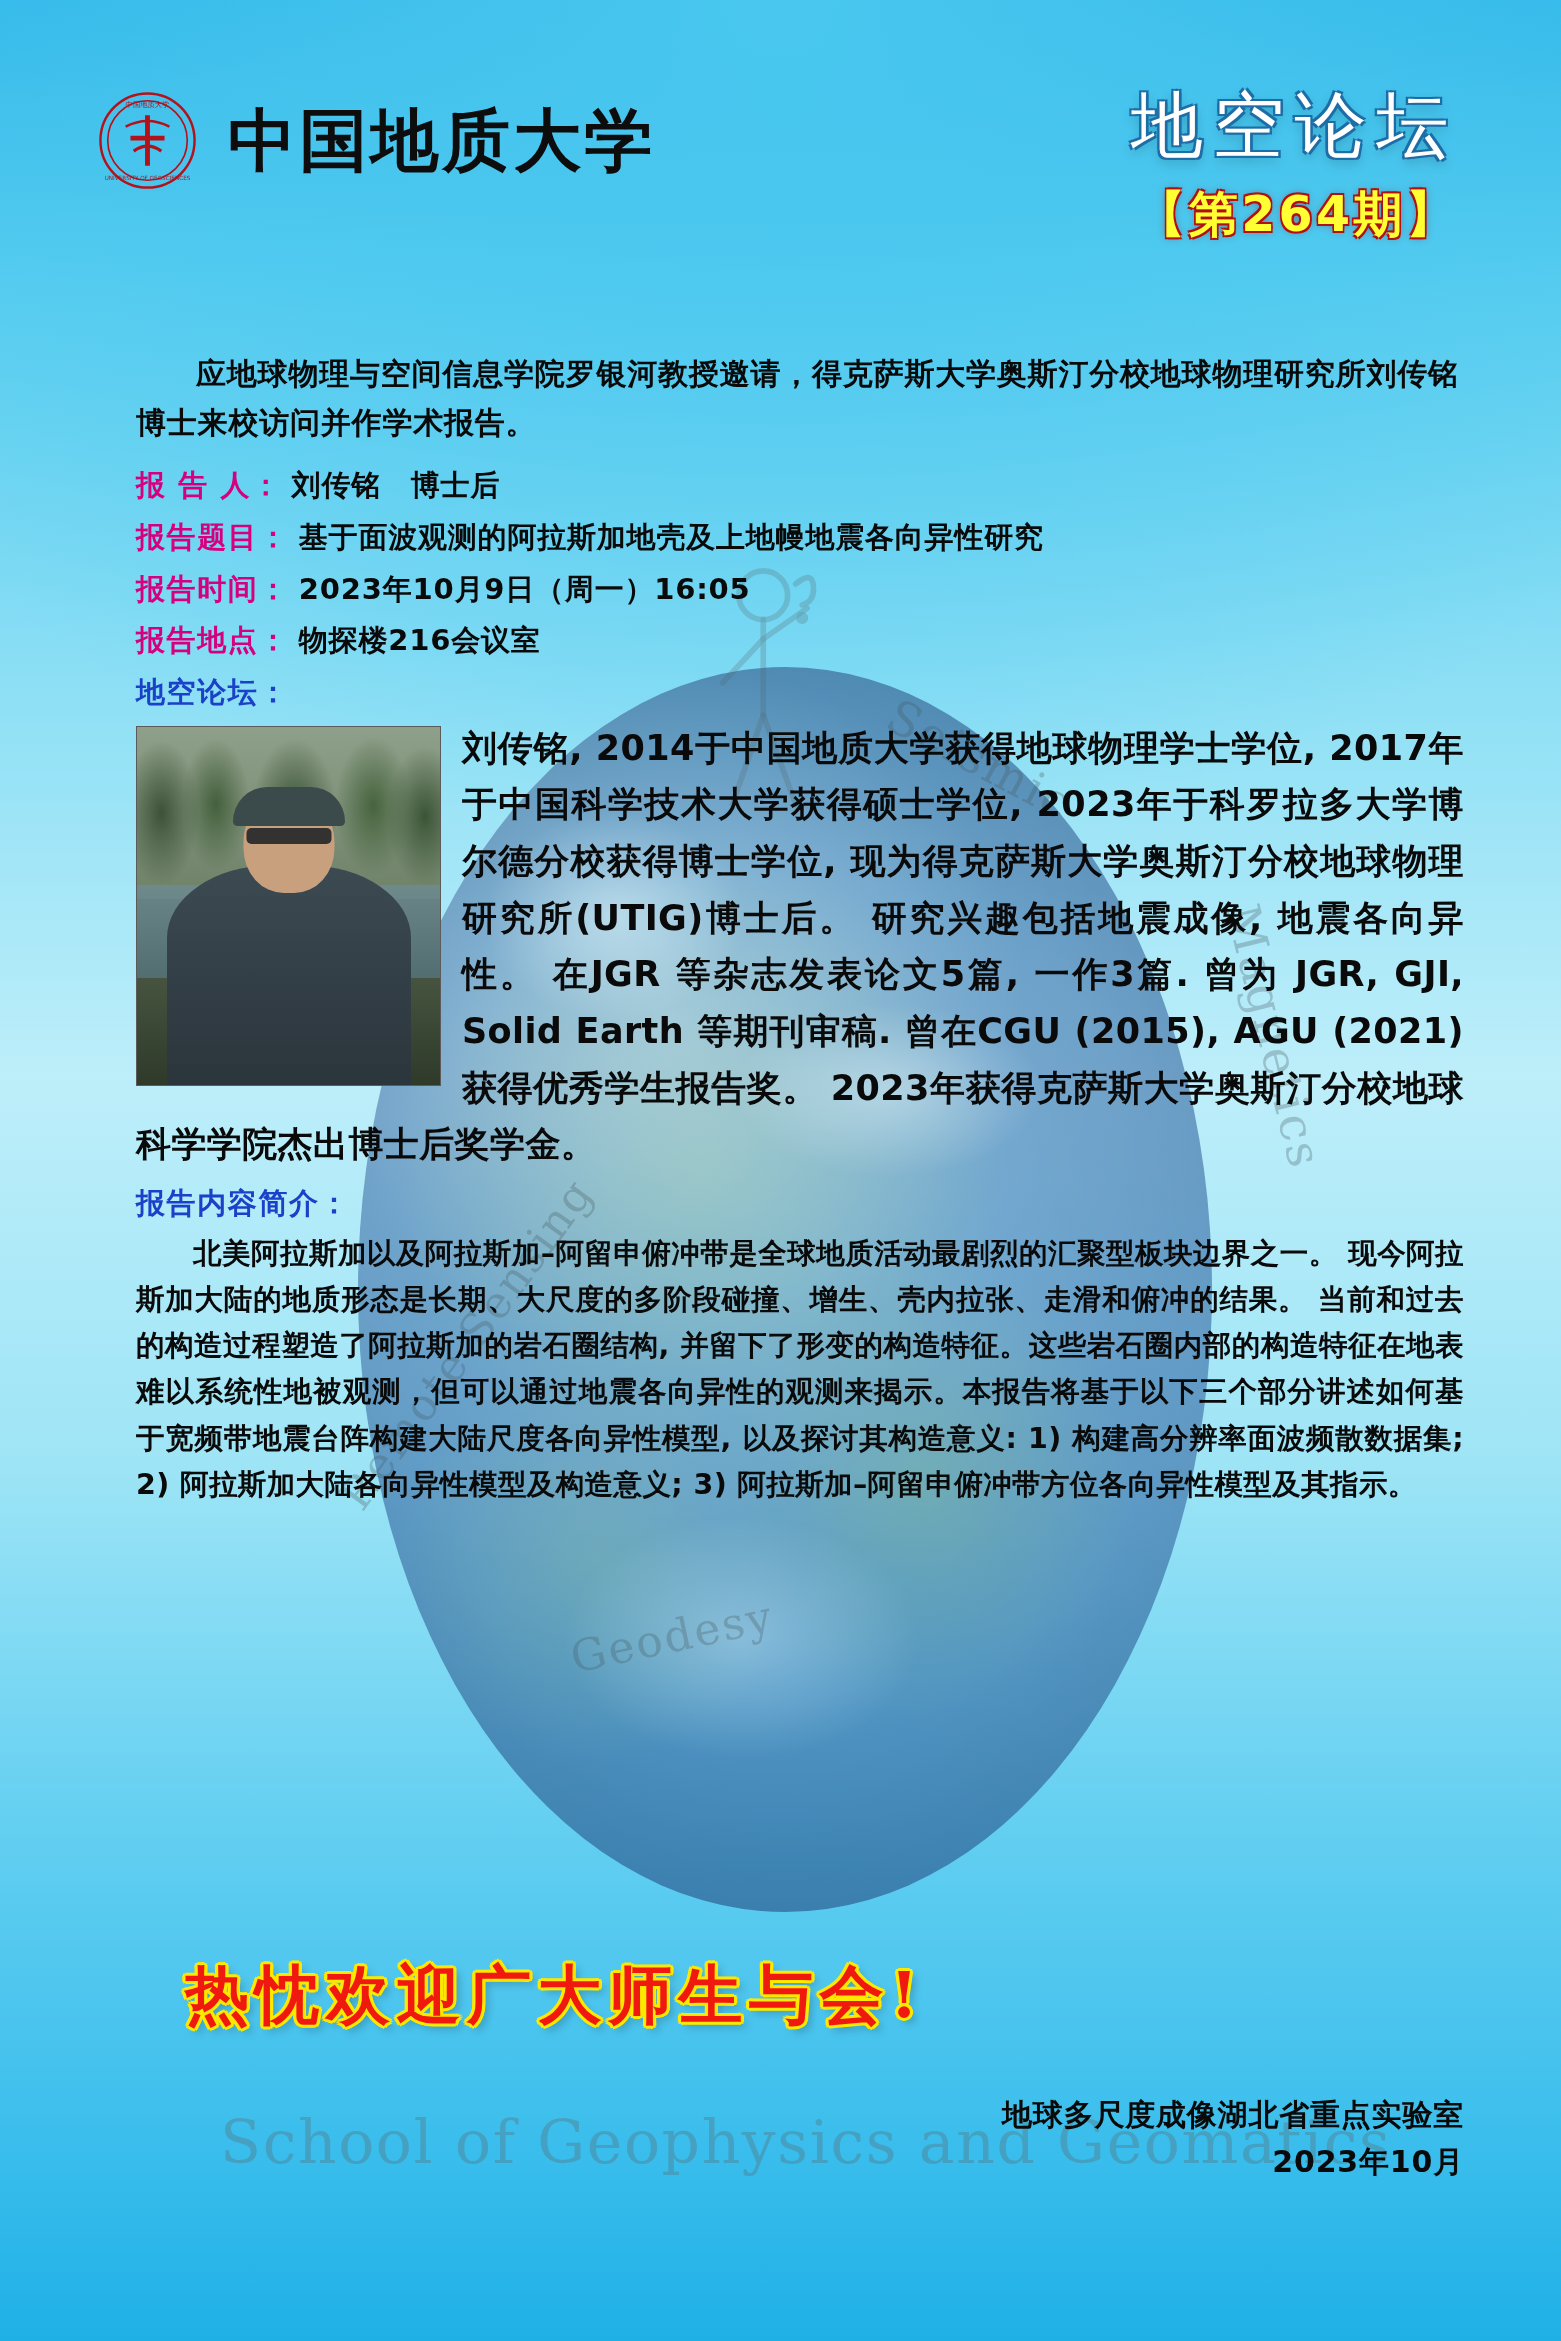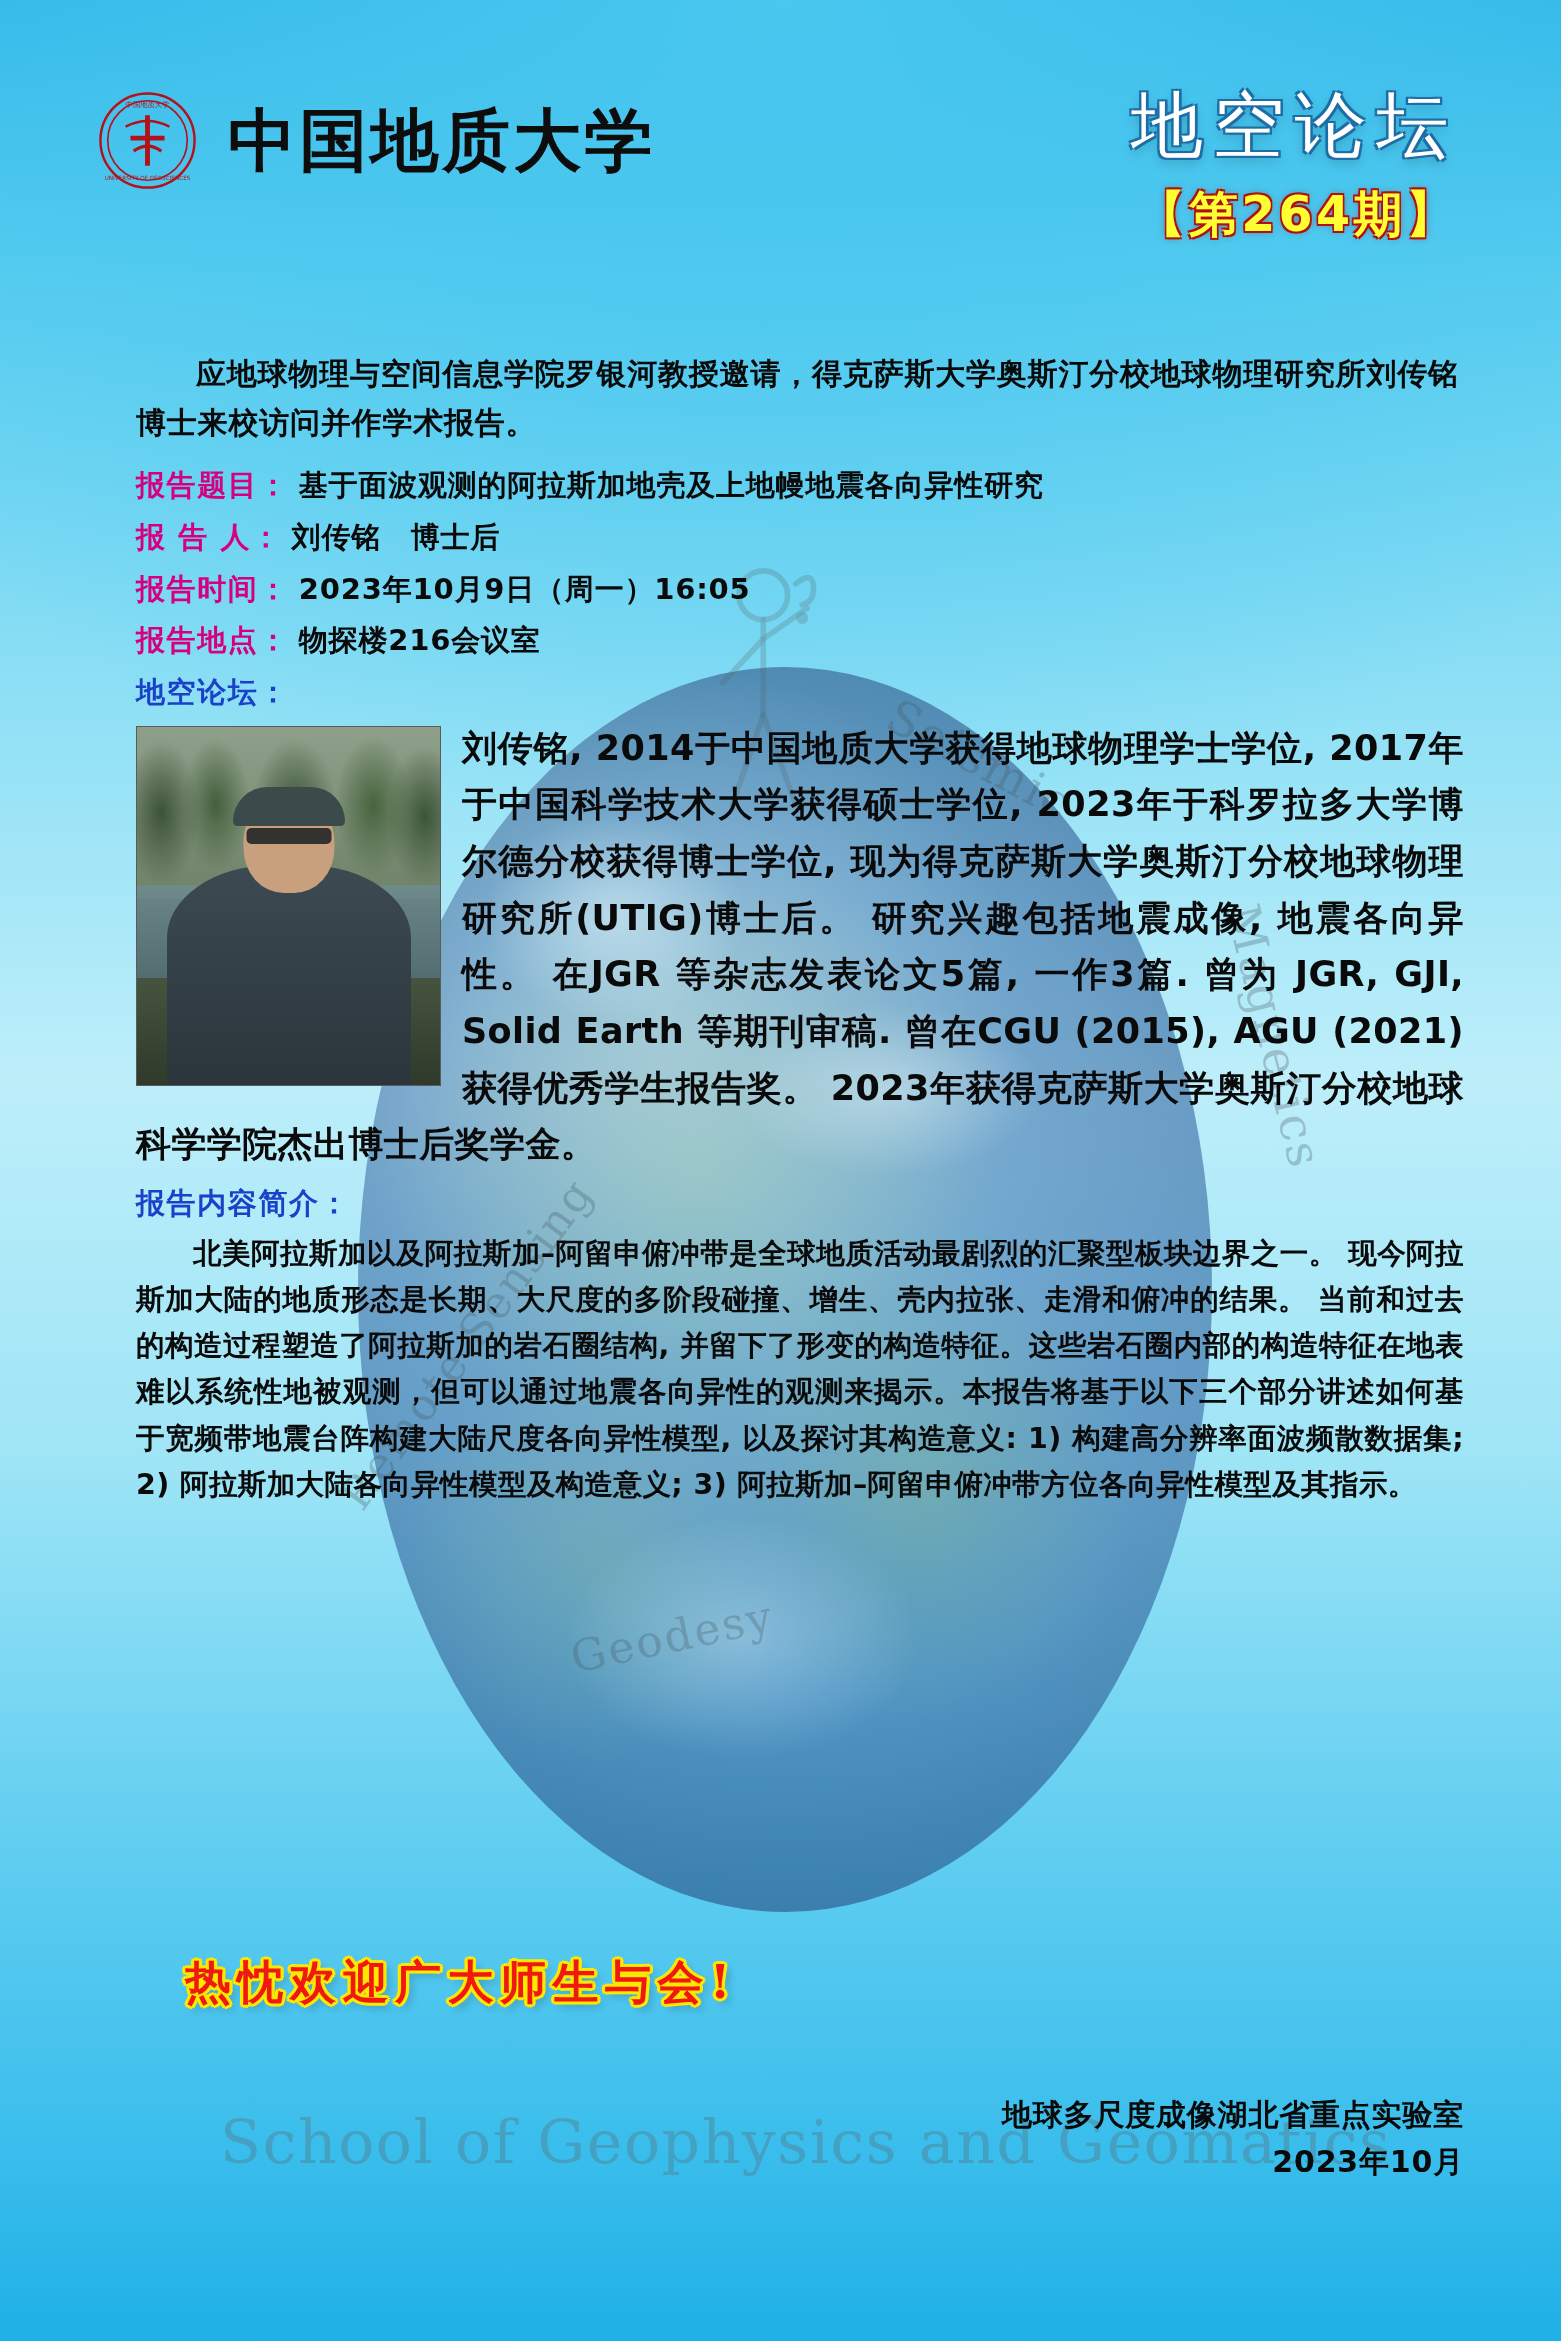--- a/index.html
+++ b/index.html
@@ -287,21 +287,21 @@
     text-align: justify;
     text-indent: 57px;
     letter-spacing: 0.4px;
   }
 
   
   .welcome {
     position: absolute;
     left: 185px;
     top: 1952px;
-    font-size: 46px;
+    font-size: 64px;
     font-weight: 700;
     color: #f0190f;
     letter-spacing: 6.5px;
     font-family: "DejaVu Serif", "Liberation Serif", serif;
     text-shadow:
       3.3px 0 0 #ffe800, -3.3px 0 0 #ffe800, 0 3.3px 0 #ffe800, 0 -3.3px 0 #ffe800,
       2.4px 2.4px 0 #ffe800, -2.4px 2.4px 0 #ffe800, 2.4px -2.4px 0 #ffe800, -2.4px -2.4px 0 #ffe800,
       4.9px 4.9px 8.1px rgba(0,0,0,.25);
   }
 
@@ -359,26 +359,26 @@
     <div class="forum-title">地空论坛</div>
     <div class="issue">【第264期】</div>
   </div>
 
   <div class="content">
 
     <div class="intro">应地球物理与空间信息学院罗银河教授邀请，得克萨斯大学奥斯汀分校地球物理研究所刘传铭博士来校访问并作学术报告。</div>
 
     <div class="fields">
       <div class="field-row">
+        <div class="field-label">报 告 人：</div>
+        <div class="field-value">刘传铭　博士后</div>
+      </div>
+      <div class="field-row">
         <div class="field-label">报告题目：</div>
         <div class="field-value">基于面波观测的阿拉斯加地壳及上地幔地震各向异性研究</div>
-      </div>
-      <div class="field-row">
-        <div class="field-label">报 告 人：</div>
-        <div class="field-value">刘传铭　博士后</div>
       </div>
       <div class="field-row">
         <div class="field-label">报告时间：</div>
         <div class="field-value">2023年10月9日（周一）16:05</div>
       </div>
       <div class="field-row">
         <div class="field-label">报告地点：</div>
         <div class="field-value">物探楼216会议室</div>
       </div>
     </div>

